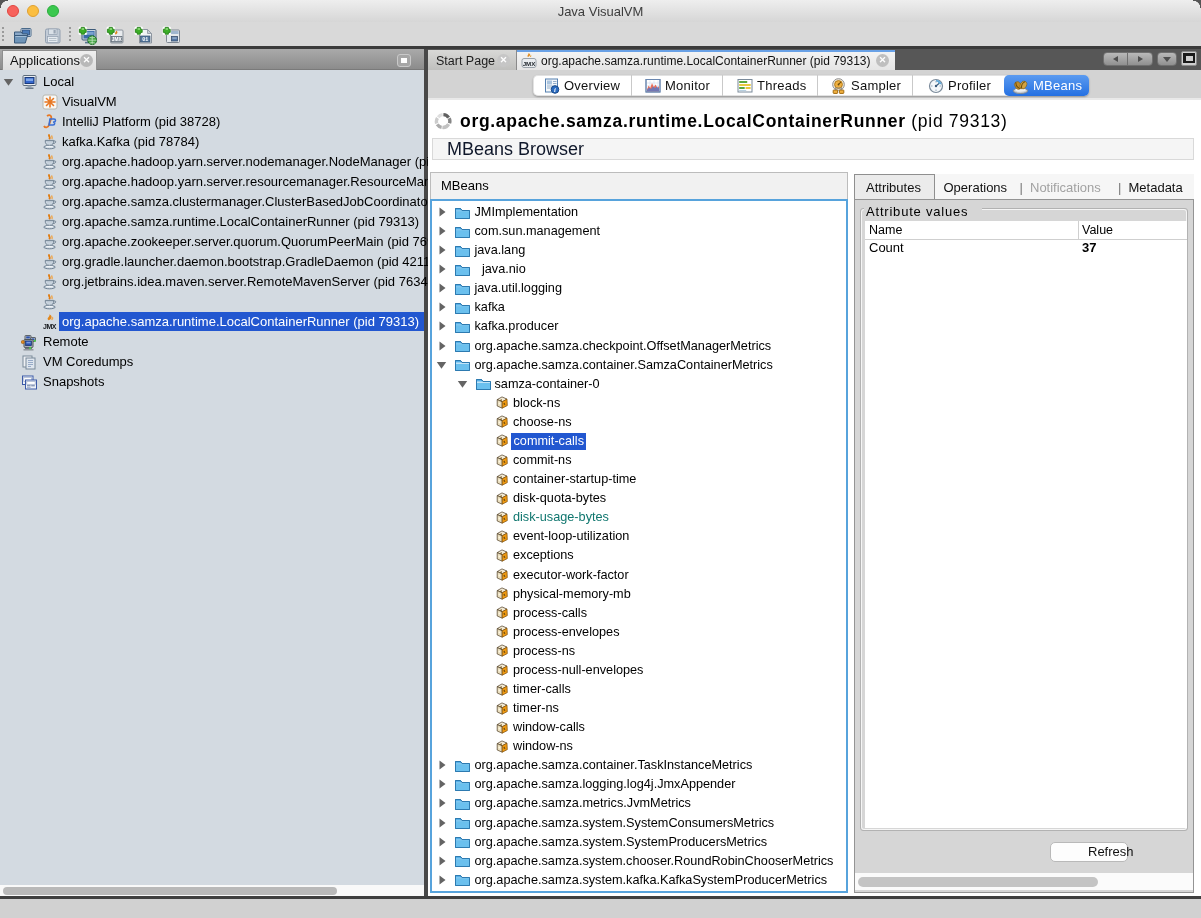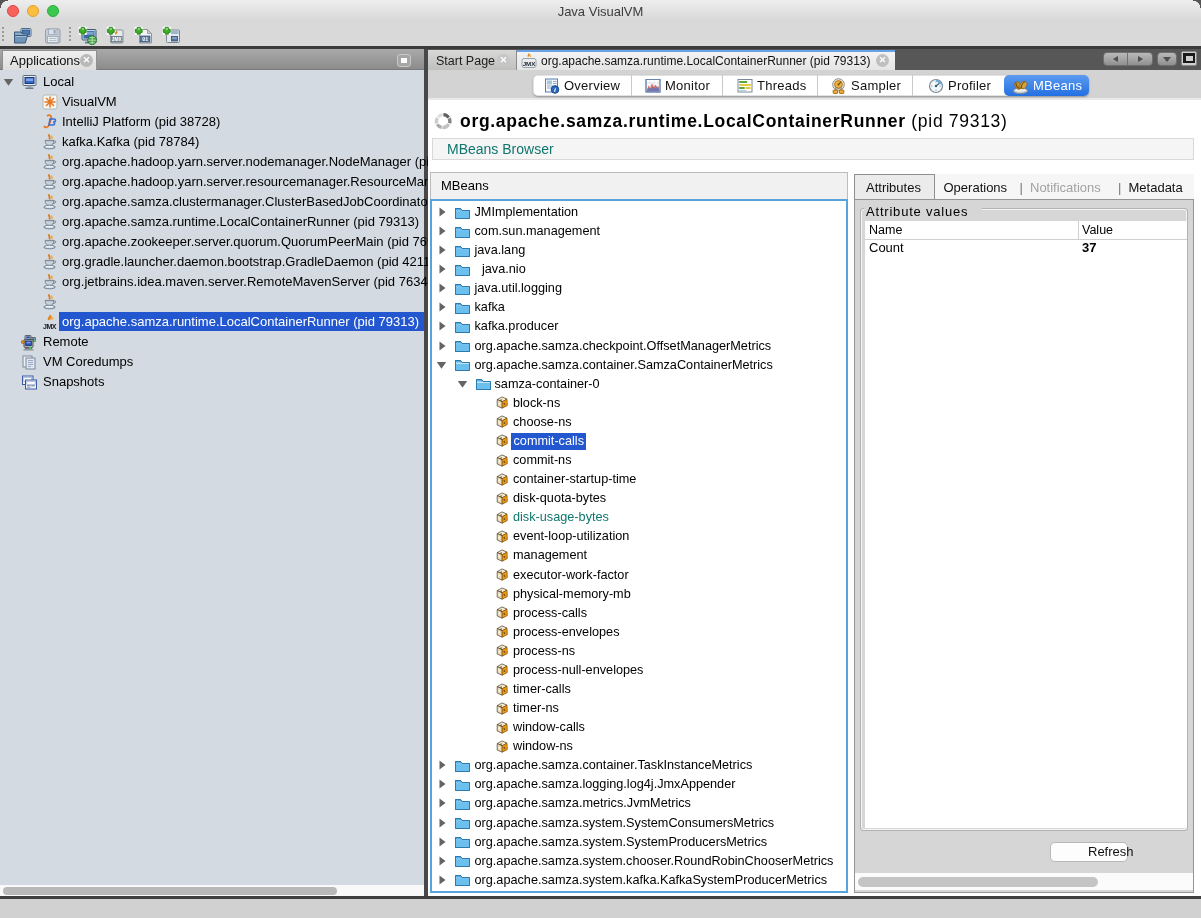--- a/index.html
+++ b/index.html
@@ -336,21 +336,21 @@
       <path d="M14.6 5.6 a6.6 6.6 0 0 0-5.2-3" stroke="#606060"></path>
       <path d="M15.5 11.3 a6.6 6.6 0 0 0-0.3-5" stroke="#868686"></path>
       <path d="M8.4 15.4 a6.6 6.6 0 0 0 6.3-3.3" stroke="#c2c2c2"></path>
       <path d="M3.2 12.4 a6.6 6.6 0 0 0 4.4 2.9" stroke="#ababab"></path>
       <path d="M3.5 6 a6.6 6.6 0 0 0-0.8 5.6" stroke="#cccccc"></path>
       <path d="M8.6 2.6 a6.6 6.6 0 0 0-4.4 2.6" stroke="#dedede"></path>
     </g>
   </svg>
 <div class="row" style="left:460px;top:110px;height:22px;line-height:22px;font-size:17.5px;letter-spacing:0.7px;color:#000;"><b>org.apache.samza.runtime.LocalContainerRunner</b>&nbsp;(pid 79313)</div>
 <div class="ab" style="left:432px;top:138px;width:762px;height:22px;background:#f5f5f5;border:1px solid #d9d9d9;box-sizing:border-box;"></div>
-<div class="row" style="left:447px;top:142px;font-size:14px;height:15px;line-height:15px;color:#0f766e;">MBeans Browser</div>
+<div class="row" style="left:447px;top:142px;font-size:18px;height:15px;line-height:15px;color:#0f172a;">MBeans Browser</div>
 <div class="ab" style="left:430px;top:172px;width:418px;height:27px;background:#f1f1f1;border:1px solid #bcbcbc;border-bottom:none;box-sizing:border-box;"></div>
 <div class="row" style="left:441px;top:178px;font-size:13px;height:16px;line-height:16px;color:#000;">MBeans</div>
 <div class="ab" style="left:430px;top:199px;width:418px;height:694px;background:#ffffff;border:2px solid #57a3dc;box-sizing:border-box;"></div>
 <svg class="ab" style="left:437px;top:207.0px" width="10" height="10" viewBox="0 0 10 10">
     <path d="M2.5 0.5 L8.5 5 L2.5 9.5 z" fill="#646464"></path>
   </svg>
 <svg class="ab" style="left:454px;top:204.5px" width="17" height="15" viewBox="0 0 17 15">
     <path d="M1.5 3.5 h5 l1.5 2 h7.5 v8 h-14 z" fill="#56b0e8" stroke="#2d7ab0"></path>
     <path d="M1.5 6 h14" stroke="#9ed6f4" stroke-width="1.2"></path>
     <rect x="1.5" y="6.5" width="14" height="7" fill="#6bc0ee"></rect>
@@ -512,21 +512,21 @@
     <circle cx="3.4" cy="7.5" r="0.9" fill="#fdf6e0"></circle>
   </svg>
 <div class="row" style="left:513px;top:528.3599999999999px;height:16px;line-height:16px;font-size:12.7px;color:#000;">event-loop-utilization</div>
 <svg class="ab" style="left:496px;top:548.9399999999999px" width="13" height="13" viewBox="0 0 13 13">
     <path d="M1.2 3.6 L6 0.9 L11 3.1 L6.2 5.8 z" fill="#f3ead4" stroke="#4a3a20" stroke-width="0.7"></path>
     <path d="M1.2 3.6 L6.2 5.8 L6.2 12.2 L1.2 10 z" fill="#e8dcbc" stroke="#4a3a20" stroke-width="0.7"></path>
     <path d="M6.2 5.8 L11 3.1 L11.3 9.6 L6.2 12.2 z" fill="#f09a10" stroke="#7a4a08" stroke-width="0.7"></path>
     <path d="M4.2 4.2 l1.6 0.8 M5.4 3.2 l-0.4 1.6 M7.5 7.5 l1.8 1 M8.6 6.8 l-0.4 2.2" stroke="#6a4a10" stroke-width="0.8"></path>
     <circle cx="3.4" cy="7.5" r="0.9" fill="#fdf6e0"></circle>
   </svg>
-<div class="row" style="left:513px;top:547.4399999999999px;height:16px;line-height:16px;font-size:12.7px;color:#000;">management</div>
+<div class="row" style="left:513px;top:547.4399999999999px;height:16px;line-height:16px;font-size:12.7px;color:#000;">exceptions</div>
 <svg class="ab" style="left:496px;top:568.02px" width="13" height="13" viewBox="0 0 13 13">
     <path d="M1.2 3.6 L6 0.9 L11 3.1 L6.2 5.8 z" fill="#f3ead4" stroke="#4a3a20" stroke-width="0.7"></path>
     <path d="M1.2 3.6 L6.2 5.8 L6.2 12.2 L1.2 10 z" fill="#e8dcbc" stroke="#4a3a20" stroke-width="0.7"></path>
     <path d="M6.2 5.8 L11 3.1 L11.3 9.6 L6.2 12.2 z" fill="#f09a10" stroke="#7a4a08" stroke-width="0.7"></path>
     <path d="M4.2 4.2 l1.6 0.8 M5.4 3.2 l-0.4 1.6 M7.5 7.5 l1.8 1 M8.6 6.8 l-0.4 2.2" stroke="#6a4a10" stroke-width="0.8"></path>
     <circle cx="3.4" cy="7.5" r="0.9" fill="#fdf6e0"></circle>
   </svg>
 <div class="row" style="left:513px;top:566.52px;height:16px;line-height:16px;font-size:12.7px;color:#000;">executor-work-factor</div>
 <svg class="ab" style="left:496px;top:587.0999999999999px" width="13" height="13" viewBox="0 0 13 13">
     <path d="M1.2 3.6 L6 0.9 L11 3.1 L6.2 5.8 z" fill="#f3ead4" stroke="#4a3a20" stroke-width="0.7"></path>

